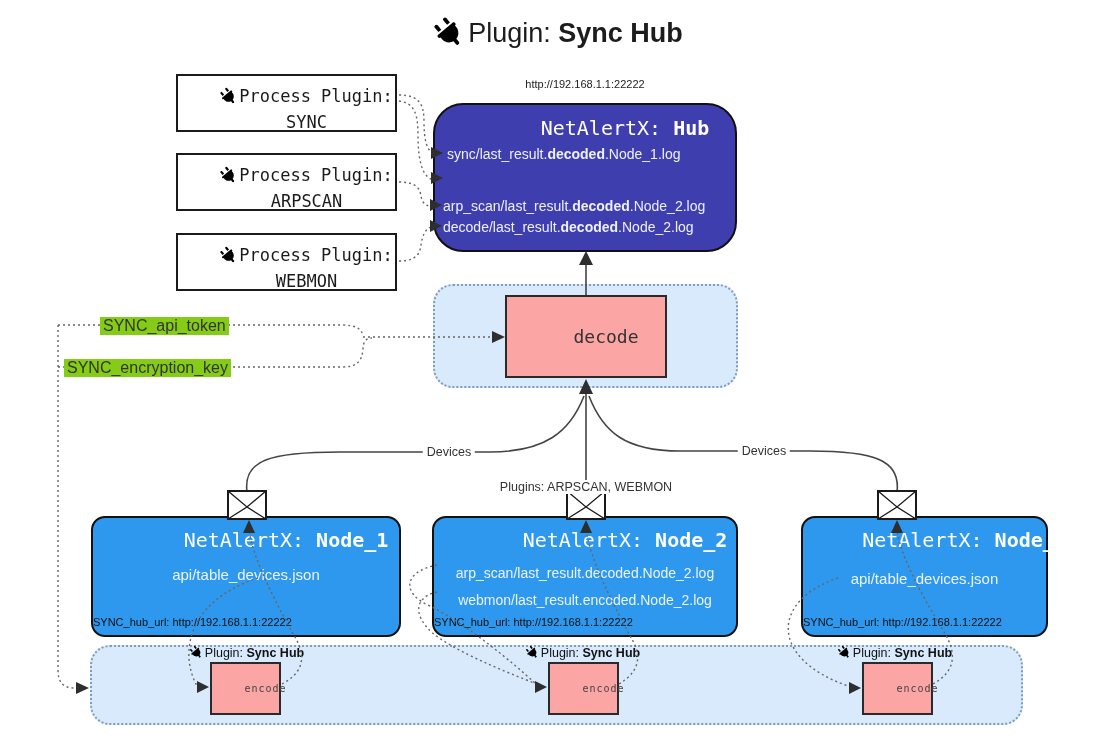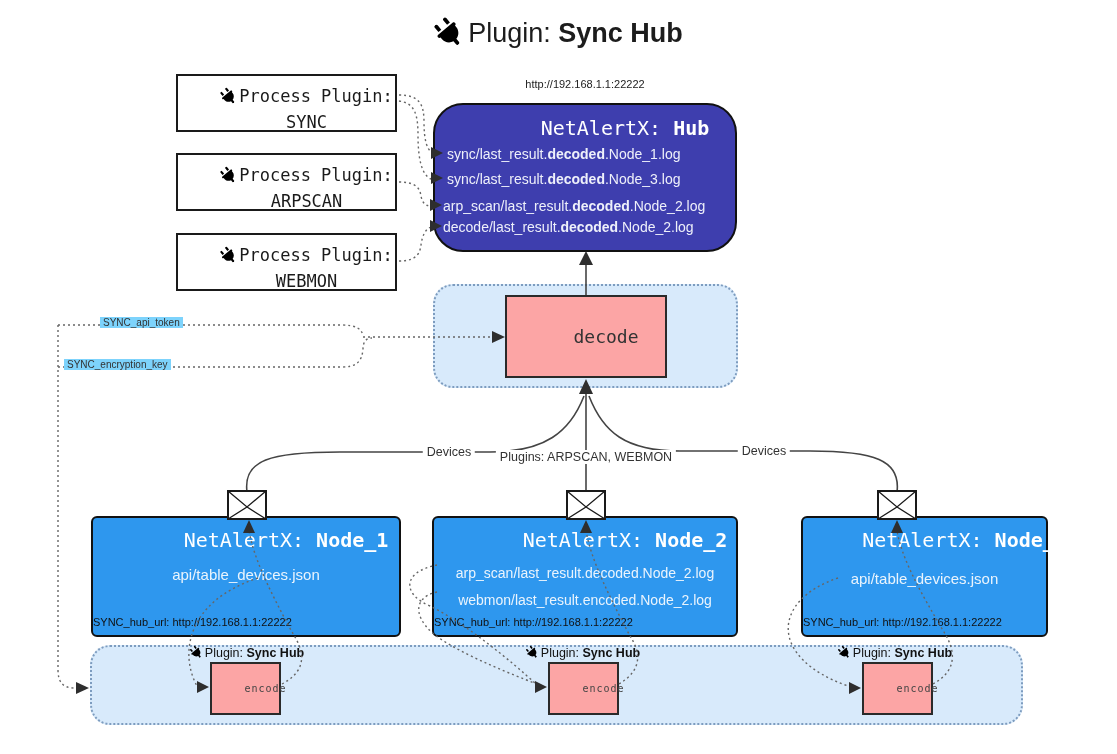--- a/index.html
+++ b/index.html
@@ -27,32 +27,32 @@
   #hub-url{left:433px;top:78px;width:304px;text-align:center;font-size:11px;color:#222;}
 
   
   .bluepanel{background:#d8eafb;border:2px dotted #7d9cbf;border-radius:20px;box-sizing:border-box;}
   #decode-panel{left:433px;top:284px;width:305px;height:104px;}
   .procbox{background:#fca5a5;border:2px solid #2a2a2a;box-sizing:border-box;
            display:flex;align-items:center;justify-content:center;}
   #decode-box{left:505px;top:295px;width:162px;height:83px;font-size:18px;color:#333;}
 
   
-  .wire-label{background:#7dd3fc;padding:0 3px;font-size:10px;color:#333;}
+  .wire-label{background:#84cc16;padding:0 3px;font-size:16px;color:#333;}
   #lbl-token{left:100px;top:317px;}
   #lbl-key{left:64px;top:359px;}
 
   
   .edge-label{background:#fff;padding:0 4px;font-size:12.5px;color:#333;}
   #lbl-dev-left{left:449px;top:445px;}
-  #lbl-plugins{left:586px;top:450px;}
+  #lbl-plugins{left:586px;top:480px;}
   #lbl-dev-right{left:764px;top:444px;}
 
   
-  .node{background:#2e97ee;border:2px solid #111;border-radius:6px;box-sizing:border-box;top:516px;height:121px;}
+  .node{background:#2e97ee;border:2px solid #111;border-radius:14px;box-sizing:border-box;top:516px;height:121px;}
   #node1{left:91px;width:310px;}
   #node2{left:432px;width:306px;}
   #node3{left:801px;width:247px;}
   .node-title{left:0;top:10px;width:100%;text-align:center;font-size:20px;color:#fff;}
   .node-line{left:0;width:100%;text-align:center;font-size:14px;color:#eaf4fd;white-space:nowrap;}
   .node-url{left:0;bottom:7px;width:100%;font-size:11px;color:#111;position:absolute;}
 
   
   #encode-panel{left:90px;top:645px;width:933px;height:80px;}
   .grp-label{top:646px;font-size:12.5px;color:#111;}
@@ -102,21 +102,20 @@
           <use href="#icon-plug"></use>
         </svg><span>Process Plugin:</span></div>
     <div>WEBMON</div>
   </div>
 
   <div id="hub-url" class="abs">http://192.168.1.1:22222</div>
 
   <div id="hub" class="abs">
     <div id="hub-title" class="abs mono"><span>NetAlertX: </span><span class="b">Hub</span></div>
     <div class="hub-line abs" style="top:41px"><span>sync/last_result.</span><span class="b">decoded</span><span>.Node_1.log</span></div>
-    <div class="hub-line abs" style="top:66px"><span>sync/last_result.</span><span class="b">decoded</span><span>.Node_3.log</span></div>
     <div class="hub-line abs" style="top:93px;left:8px"><span>arp_scan/last_result.</span><span class="b">decoded</span><span>.Node_2.log</span></div>
     <div class="hub-line abs" style="top:114px;left:8px"><span>decode/last_result.</span><span class="b">decoded</span><span>.Node_2.log</span></div>
   </div>
 
   <div id="decode-panel" class="bluepanel abs"></div>
   <div id="decode-box" class="procbox abs mono">
       <span>decode</span>
     </div>
 
   <div id="node1" class="node abs">

